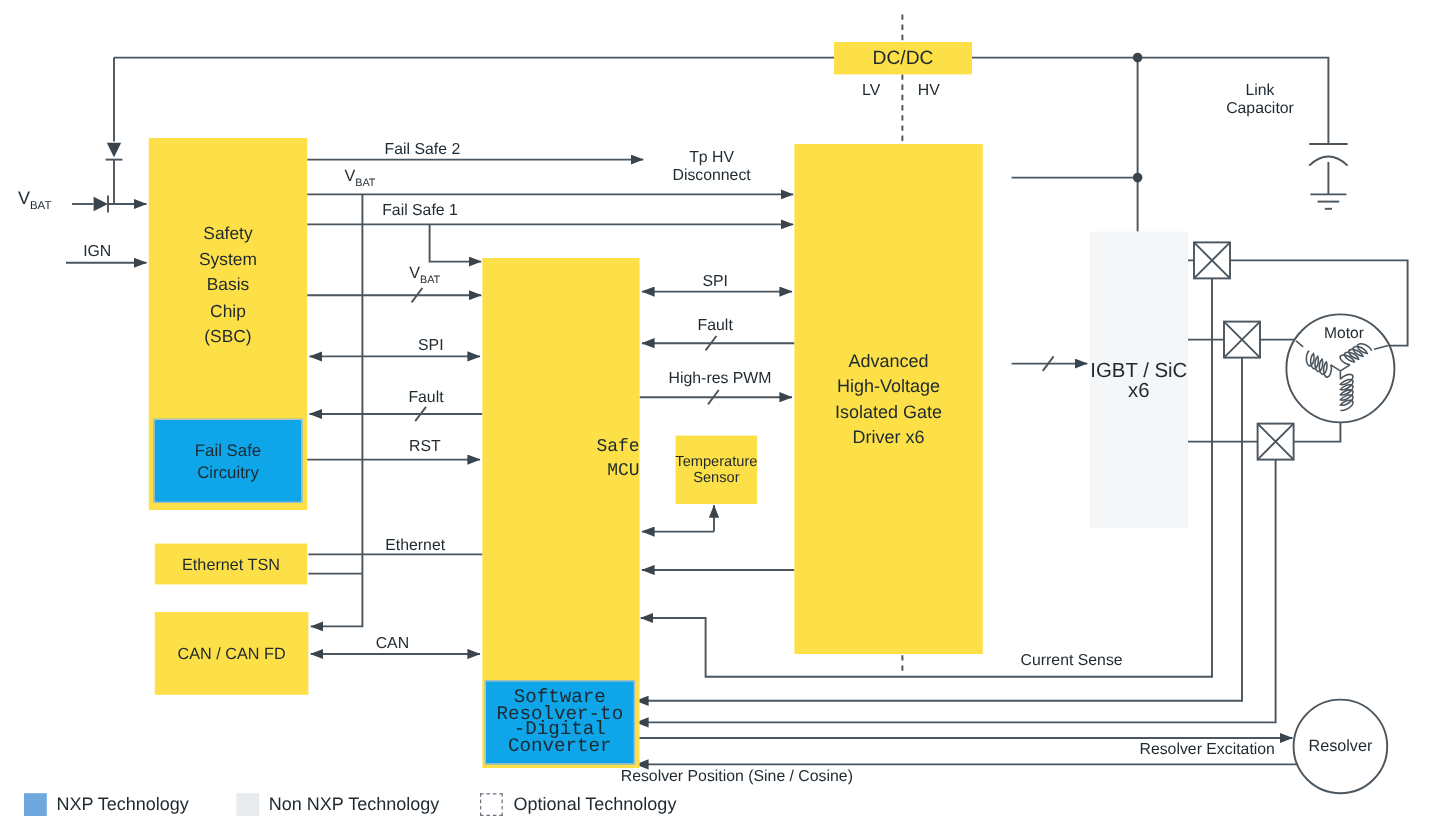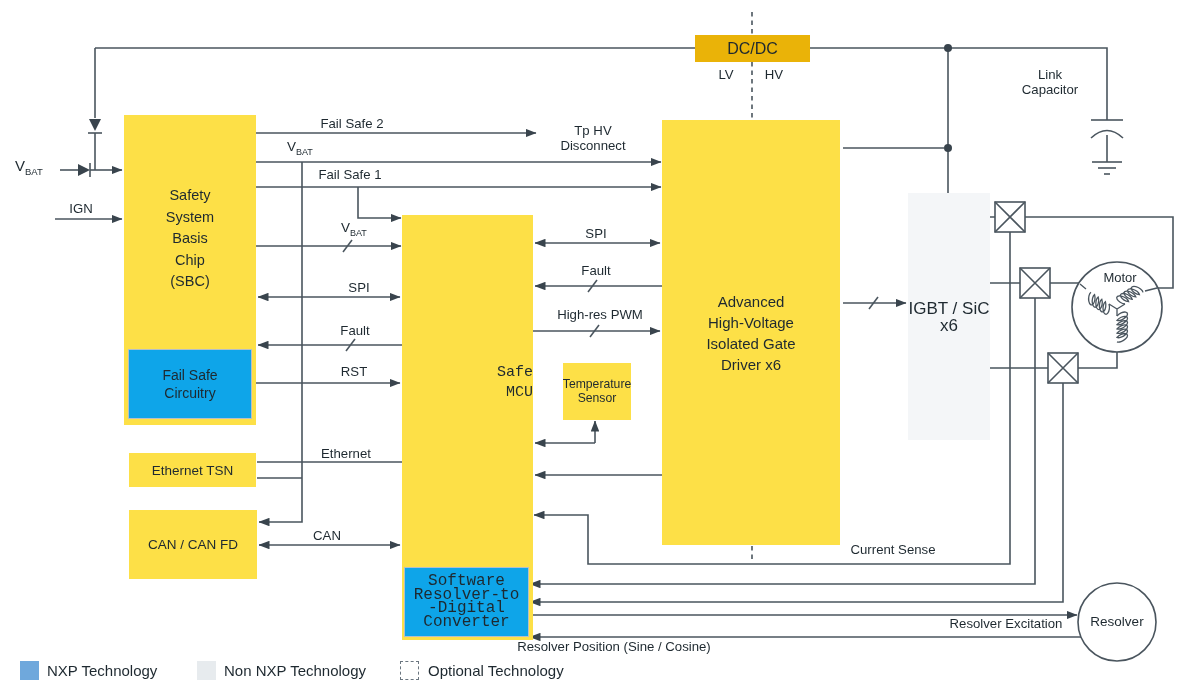--- a/index.html
+++ b/index.html
@@ -182,33 +182,33 @@
 Circuitry</div>
 
   <div class="blk" style="left:402px;top:215px;width:131px;height:425px;">
     <div class="t-mcu pre">Safe
 MCU</div>
   </div>
   <div class="inset f-conv pre" style="left:404px;top:567px;width:125px;height:70px;">Software
 Resolver-to -Digital
 Converter</div>
 
-  <div class="blk f-drv pre" style="left:662px;top:120px;width:178px;height:425px;">Advanced
+  <div class="blk f-drv pre" style="left:662px;top:120px;width:157px;height:425px;">Advanced
 High-Voltage
 Isolated Gate
 Driver x6</div>
 
   <div class="blk f-temp pre" style="left:563px;top:363px;width:68px;height:57px;">Temperature
 Sensor</div>
 
   <div class="blk f-io" style="left:129px;top:453px;width:127px;height:34px;">Ethernet TSN</div>
 
   <div class="blk f-io" style="left:129px;top:510px;width:128px;height:69px;">CAN / CAN FD</div>
 
-  <div class="blk-light f-dcdc" style="left:695px;top:35px;width:115px;height:27px;background:#eab308;">DC/DC</div>
+  <div class="blk-light f-dcdc" style="left:695px;top:35px;width:115px;height:27px;background:#fde047;">DC/DC</div>
 
   <div class="blk-light f-igbt pre" style="left:908px;top:193px;width:82px;height:247px;background:#f4f6f8;">IGBT / SiC
 x6</div>
 
   <div class="sig" style="left:352px;top:117px;">Fail Safe 2</div>
   <div class="vbat" style="left:287px;top:139px;">
     <span>V</span><sub>BAT</sub>
   </div>
   <div class="sig" style="left:350px;top:168px;">Fail Safe 1</div>
   <div class="sig pre" style="left:593px;top:124px;">Tp HV

